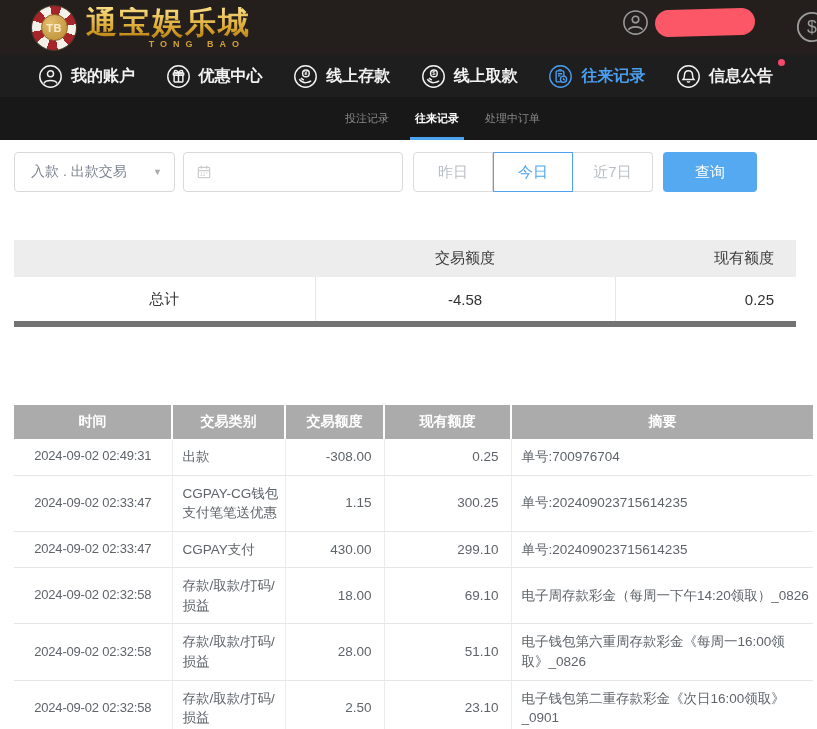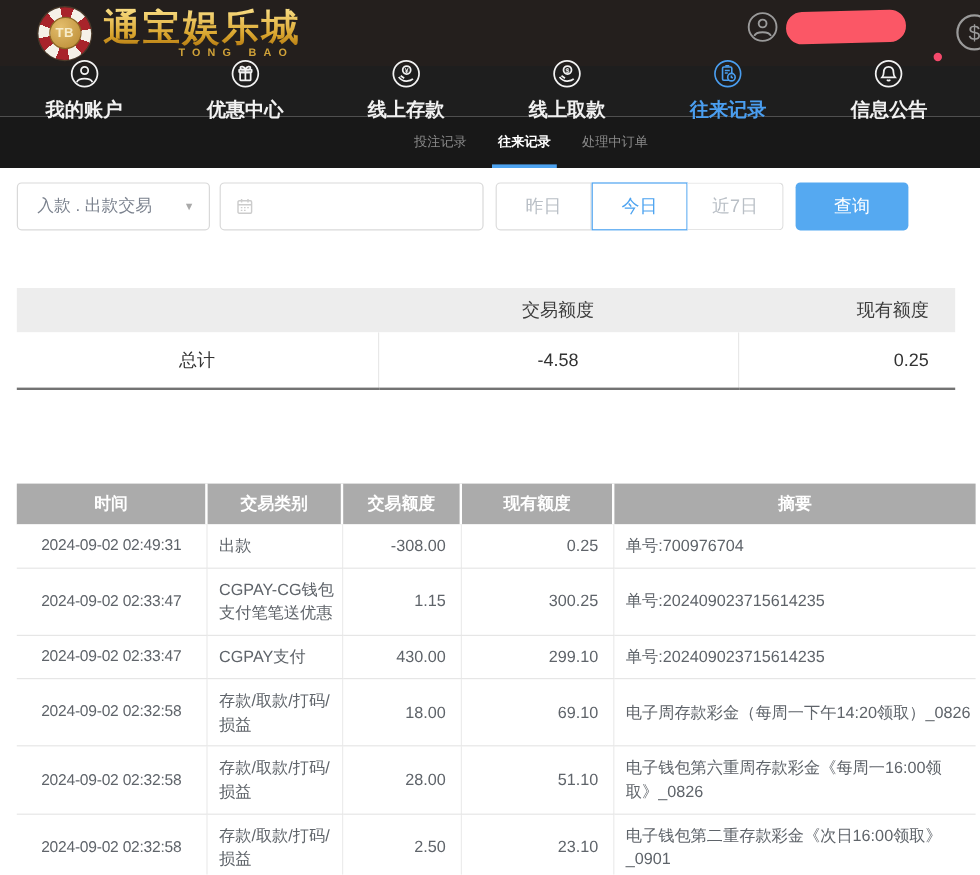--- a/index.html
+++ b/index.html
@@ -19,21 +19,21 @@
   .brand-name { font-size:31px; font-weight:bold; background:linear-gradient(180deg,#f9dd84,#d9a52e 70%,#b97f14);
           -webkit-background-clip:text; background-clip:text; color:transparent; letter-spacing:2px; }
   .brand-latin { font-size:9px; font-weight:bold; color:#cfa138; letter-spacing:6px; align-self:flex-end; margin:2px 6px 0 0; }
   .topbar-user { position:absolute; right:62px; top:9px; display:flex; align-items:center; gap:6px; }
   .user-circle { color:#9a9a9a; width:27px; height:27px; }
   .scribble { width:100px; height:27px; background:#fb5766; border-radius:14px; transform:rotate(-1.5deg); }
   .coin-btn { position:absolute; right:-12px; top:10px; width:34px; height:34px; color:#9a9a9a; }
 
   
   .mainnav { height:42px; background:#1e1e1e; display:flex; align-items:center; justify-content:space-between; padding:0 44px 0 38px; }
-  .nav-item { display:flex; align-items:center; gap:8px; color:#f2f2f2; font-size:16px; font-weight:600; cursor:pointer; position:relative;flex-direction:column; }
+  .nav-item { display:flex; align-items:center; gap:8px; color:#f2f2f2; font-size:16px; font-weight:600; cursor:pointer; position:relative; }
   .nav-item svg { width:25px; height:25px; }
   .nav-item.active { color:#4a9ef0; }
   .notice-dot { position:absolute; right:-12px; top:-5px; width:7px; height:7px; border-radius:50%; background:#f4496b; }
 
   
   .subnav { height:43px; background:#181818; display:flex; align-items:stretch; padding-left:345px; }
   .subtab { display:flex; align-items:center; font-size:11px; color:#8a8a8a; cursor:pointer; position:relative; margin-right:26px; white-space:nowrap; }
   .subtab.active { color:#ffffff; font-weight:600; }
   .subtab.active::after { content:""; position:absolute; left:-5px; right:-5px; bottom:0; height:3px; background:#4da3f0; }
 
@@ -51,21 +51,21 @@
   .quick-btn:first-child { border-left-width:1px; border-radius:4px 0 0 4px; }
   .quick-btn:last-child { border-radius:0 4px 4px 0; }
   .quick-btn.active { border:1px solid #4da3f0; color:#4da3f0; }
   .search-btn { width:94px; height:40px; margin-left:10px; background:#55a9f1; color:#fff; font-size:15px;
           border:none; border-radius:4px; cursor:pointer; }
 
   
   .summary { margin:42px 14px 0 14px; border-collapse:collapse; table-layout:fixed; width:782px; font-size:15px; color:#333; }
   .summary col:nth-child(1){ width:301px; } .summary col:nth-child(2){ width:300px; } .summary col:nth-child(3){ width:181px; }
   .summary thead th { background:#ededed; height:37px; font-weight:normal; color:#3c3c3c; }
-  .summary tbody td { height:47px; background:#fff; border-bottom:2px solid #737373; border-right:1px solid #e8e8e8; }
+  .summary tbody td { height:47px; background:#fff; border-bottom:6px solid #737373; border-right:1px solid #e8e8e8; }
   .summary tbody td:last-child { border-right:none; }
   .summary .c { text-align:center; } .summary .r { text-align:right; padding-right:22px; }
 
   
   .records { margin:78px 4px 0 14px; border-collapse:collapse; table-layout:fixed; width:799px; }
   .records col.c-time{width:158px;} .records col.c-type{width:113px;} .records col.c-amt{width:99px;}
   .records col.c-bal{width:127px;} .records col.c-sum{width:302px;}
   .records thead th { background:#ababab; color:#fff; font-size:14px; font-weight:bold; height:34px; border-right:2px solid #fff; }
   .records thead th:last-child { border-right:none; }
   .records tbody td { border-bottom:1px solid #e6e6e6; border-right:1px solid #ececec; color:#5f646a;

